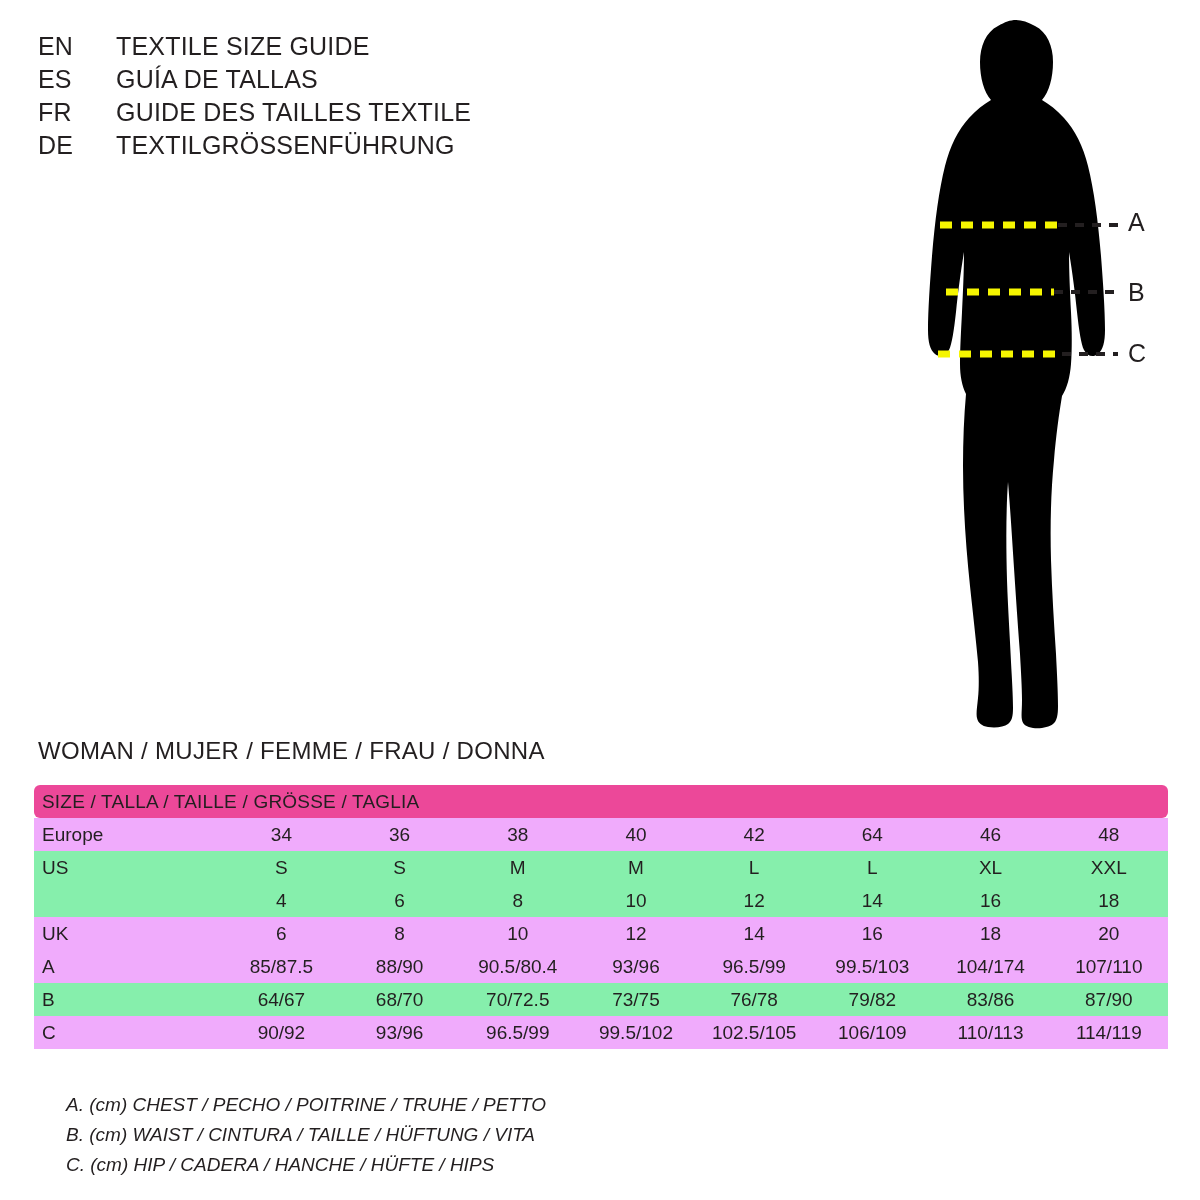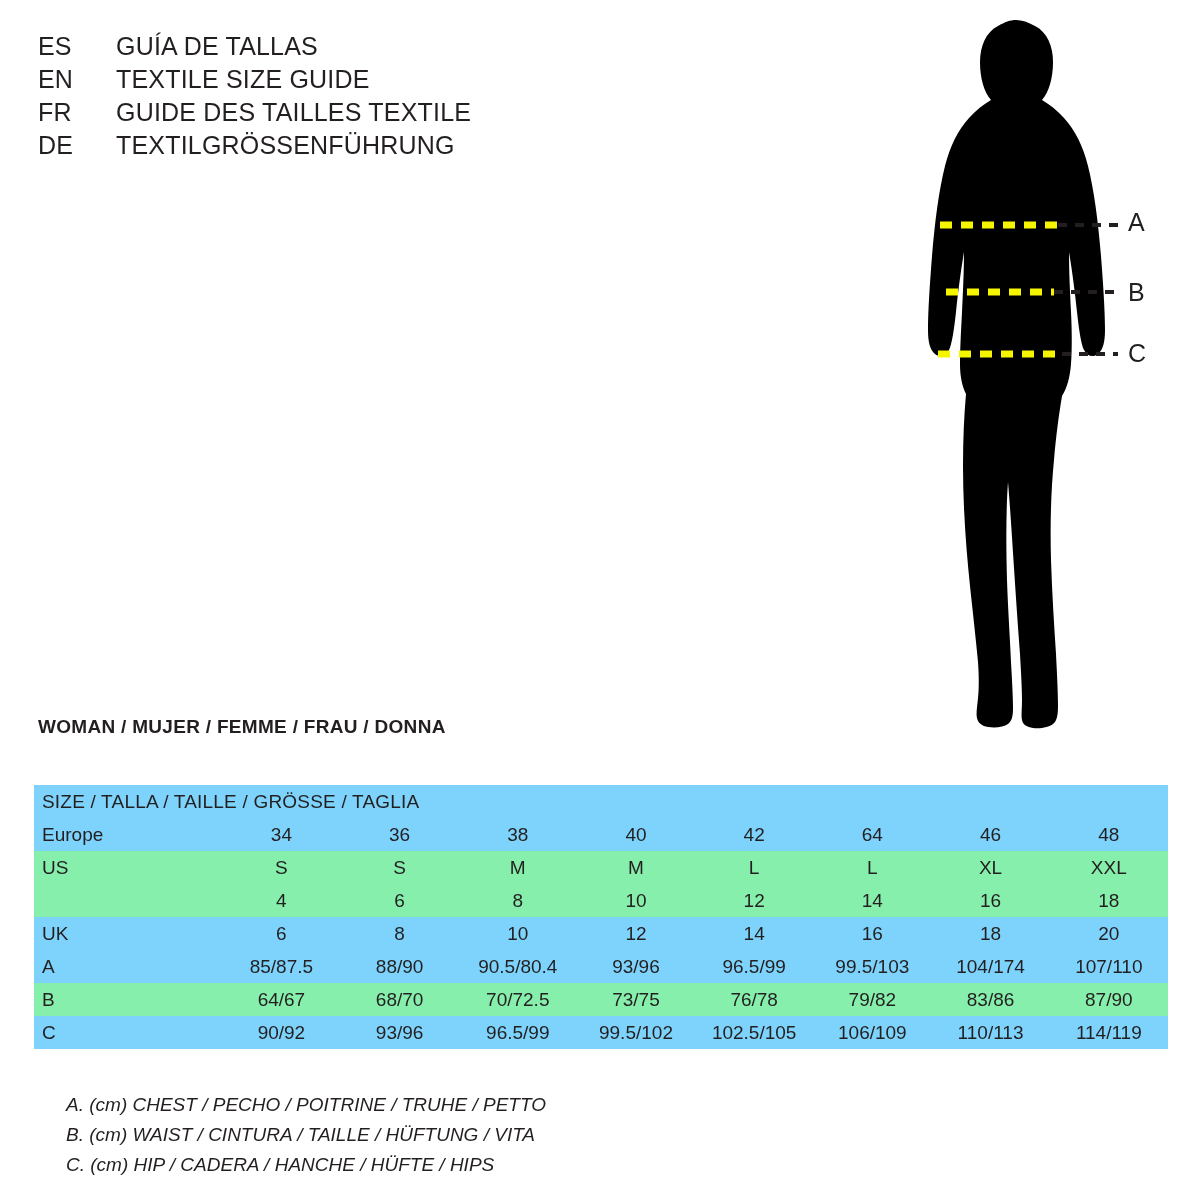--- a/index.html
+++ b/index.html
@@ -62,23 +62,23 @@
     color: #231f20;
   }
   #label-A { left: 268px; top: 190px; }
   #label-B { left: 268px; top: 260px; }
   #label-C { left: 268px; top: 321px; }
 
   
   #section-heading {
     position: absolute;
     left: 38px;
-    top: 716px;
-    font-size: 19px;
-    font-weight: 700;
+    top: 737px;
+    font-size: 24px;
+    font-weight: 400;
     letter-spacing: 0.3px;
     color: #231f20;
   }
 
   
   #size-table {
     position: absolute;
     left: 34px;
     top: 785px;
     width: 1134px;
@@ -93,30 +93,31 @@
     font-size: 19px;
     font-weight: 400;
     color: #231f20;
     padding: 6px 0 5px 0;
     text-align: center;
     border: none;
   }
   #size-table thead th {
     text-align: left;
     padding-left: 8px;
-    background: #7dd3fc;
+    background: #ec4899;
     font-weight: 400;
     font-size: 19px;
     letter-spacing: 0.2px;
+    border-radius: 6px;
   }
   #size-table tbody td.rowhead {
     text-align: left;
     padding-left: 8px;
   }
-  #size-table tbody tr.shade td { background: #7dd3fc; }
+  #size-table tbody tr.shade td { background: #f0abfc; }
   #size-table tbody tr.plain td { background: #86efac; }
 
   
   #footnotes {
     position: absolute;
     left: 38px;
     top: 1090px;
     width: 800px;
     margin-left: 28px;
   }
@@ -128,26 +129,26 @@
     white-space: nowrap;
   }
 </style>
 </head>
 <body>
 
 <div id="title-block">
   <table>
     <tbody>
       <tr>
+        <td class="lang">EN</td>
+        <td class="text">TEXTILE SIZE GUIDE</td>
+      </tr>
+      <tr>
         <td class="lang">ES</td>
         <td class="text">GUÍA DE TALLAS</td>
-      </tr>
-      <tr>
-        <td class="lang">EN</td>
-        <td class="text">TEXTILE SIZE GUIDE</td>
       </tr>
       <tr>
         <td class="lang">FR</td>
         <td class="text">GUIDE DES TAILLES TEXTILE</td>
       </tr>
       <tr>
         <td class="lang">DE</td>
         <td class="text">TEXTILGRÖSSENFÜHRUNG</td>
       </tr>
     </tbody>

